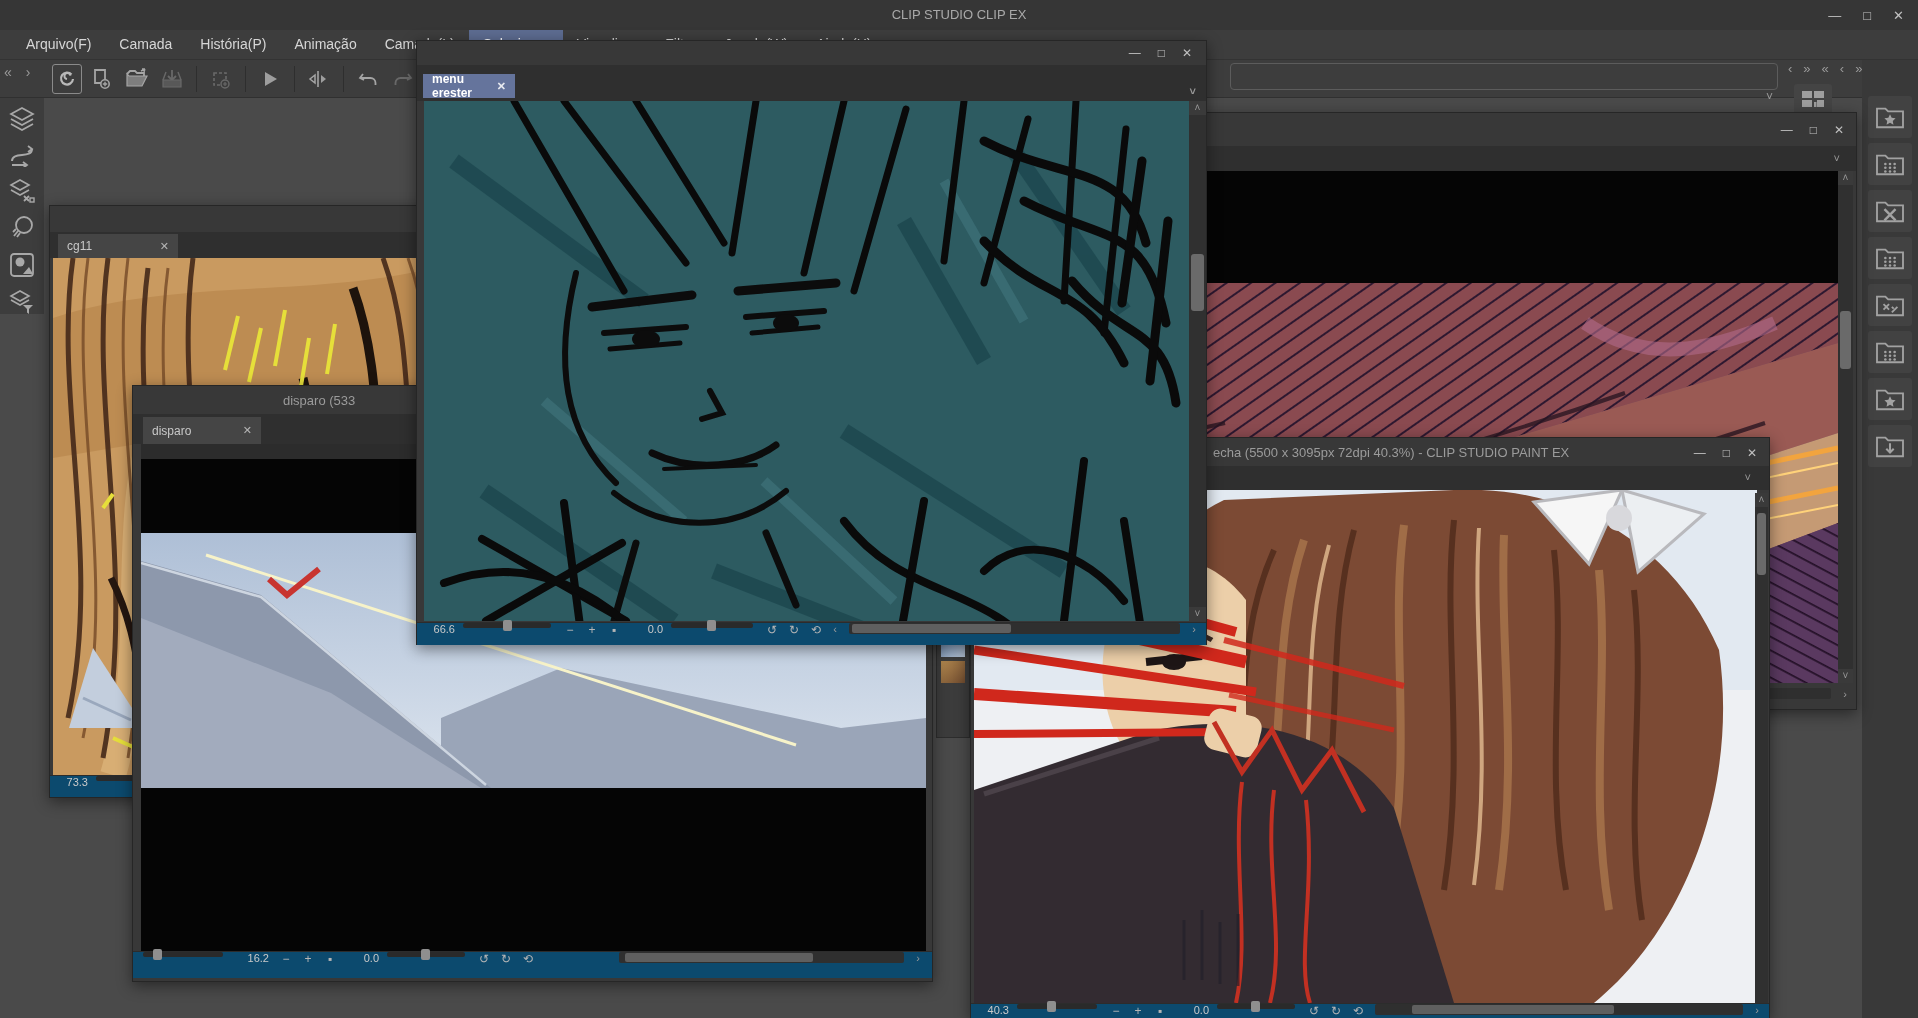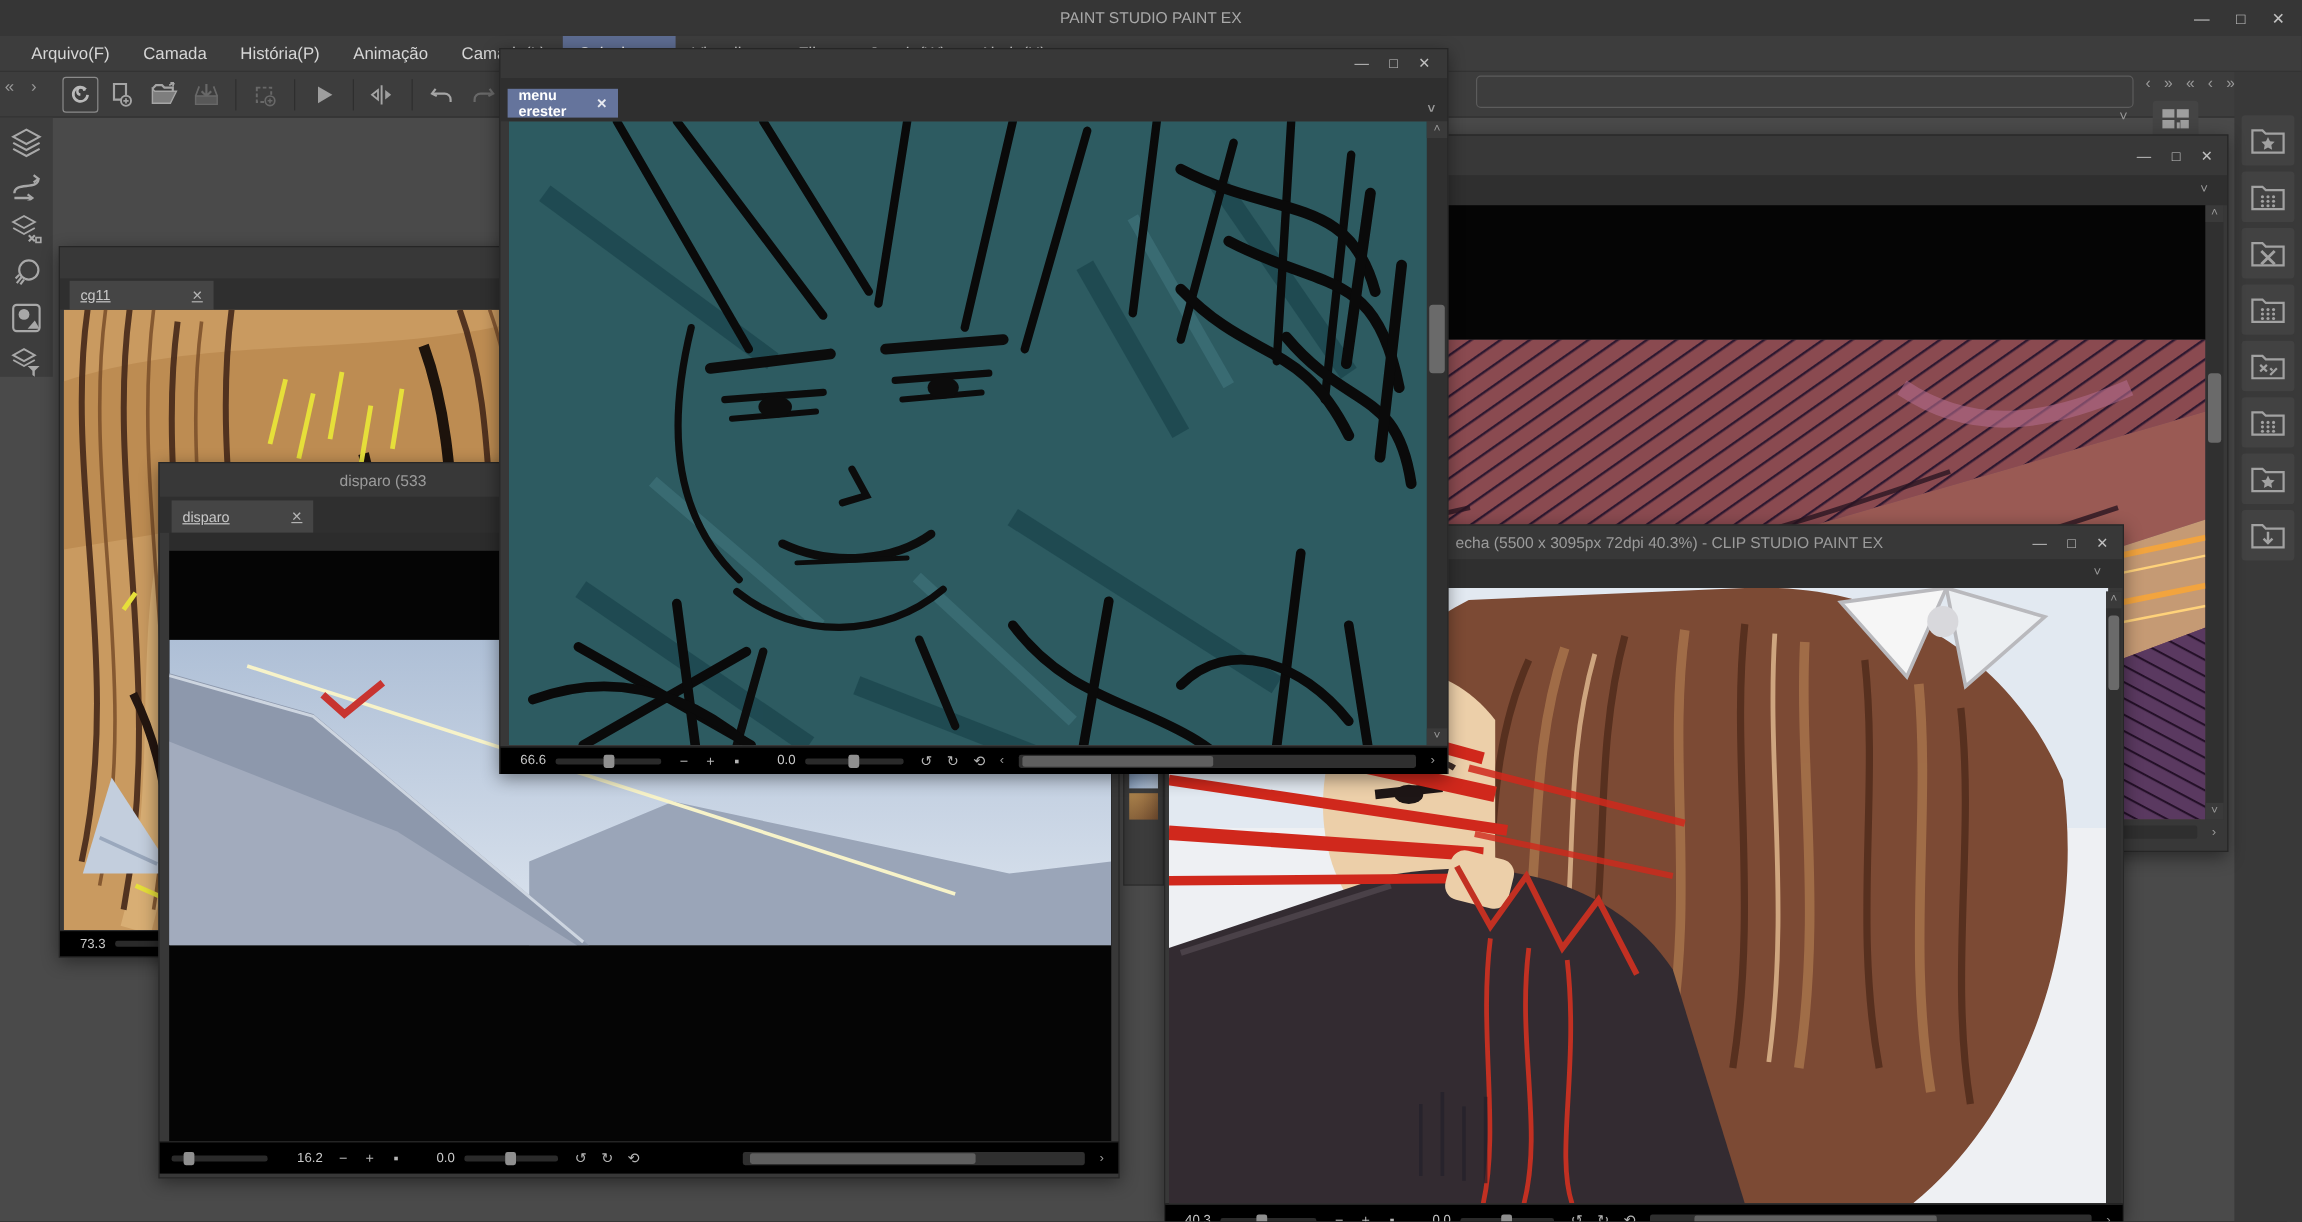--- a/index.html
+++ b/index.html
@@ -39,26 +39,26 @@
   .ricon { width:44px; height:42px; background:#424242; border-radius:3px; display:flex; align-items:center; justify-content:center; }
 
   
   .win { position:absolute; background:#383838; border:1px solid #262626; box-shadow:0 4px 14px rgba(0,0,0,0.45); }
   .wtitle { position:absolute; left:0; top:0; right:0; height:26px; }
   .wtitle-text { position:absolute; top:5px; font-size:13px; color:#9b9b9b; white-space:nowrap; }
   .wtitle-text.centered { left:0; right:0; text-align:center; }
   .wctl { position:absolute; top:4px; display:flex; gap:17px; color:#c0c0c0; font-size:12px; }
   .tabrow { position:absolute; left:0; right:0; background:#2f2f2f; }
   .tab { position:absolute; display:flex; align-items:center; justify-content:space-between; padding:0 9px; font-size:12px; }
-  .tab.inactive { background:#454545; color:#c8c8c8;text-decoration:underline; }
+  .tab.inactive { background:#454545; color:#c8c8c8; }
   .tab.active { background:#65749c; color:#ffffff; }
   .tab .x { margin-left:14px; font-size:11px; opacity:.85; }
   .rowchevron { position:absolute; color:#9a9a9a; font-size:11px; }
 
-  .statusbar { position:absolute; left:0; right:0; background:#000000; border-top:1px solid #2c2c2c; display:flex; align-items:center; font-size:11px; color:#c9c9c9; }
+  .statusbar { position:absolute; left:0; right:0; background:#0c4a6e; border-top:1px solid #2c2c2c; display:flex; font-size:11px; color:#c9c9c9; }
   .sb-val { min-width:30px; text-align:right; margin-left:8px; }
   .groove { height:5px; background:#2a2a2a; border-radius:2px; position:relative; margin:0 8px; }
   .groove .gthumb { position:absolute; top:-3px; width:9px; height:11px; background:#8f8f8f; border-radius:2px; }
   .sb-btn { width:18px; text-align:center; color:#b5b5b5; font-size:12px; margin:0 2px; }
   .hscroll { height:11px; background:#2f2f2f; border-radius:2px; position:relative; margin:0 6px; flex:1; }
   .hscroll .hthumb { position:absolute; top:1px; height:9px; background:#5f5f5f; border-radius:2px; }
   .endbtn { width:16px; text-align:center; color:#9a9a9a; font-size:11px; }
 
   .vscroll { position:absolute; background:#303030; }
   .vscroll .varrow { position:absolute; left:0; right:0; text-align:center; color:#9a9a9a; font-size:10px; height:14px; line-height:14px; background:#3a3a3a; }
@@ -66,21 +66,21 @@
 
   .blackband { background:#050505; position:absolute; }
   svg { display:block; }
 </style>
 </head>
 <body>
 
 <div id="screen">
 
   <div class="abs app-titlebar">
-    <div class="app-title">PAINT STUDIO PAINT EX</div>
+    <div class="app-title">CLIP STUDIO CLIP EX</div>
     <div class="abs winctl">
       <span>—</span>
       <span>□</span>
       <span>✕</span>
     </div>
   </div>
 
   <div class="abs menubar">
     <span class="mi">Arquivo(F)</span>
     <span class="mi">Camada</span>

